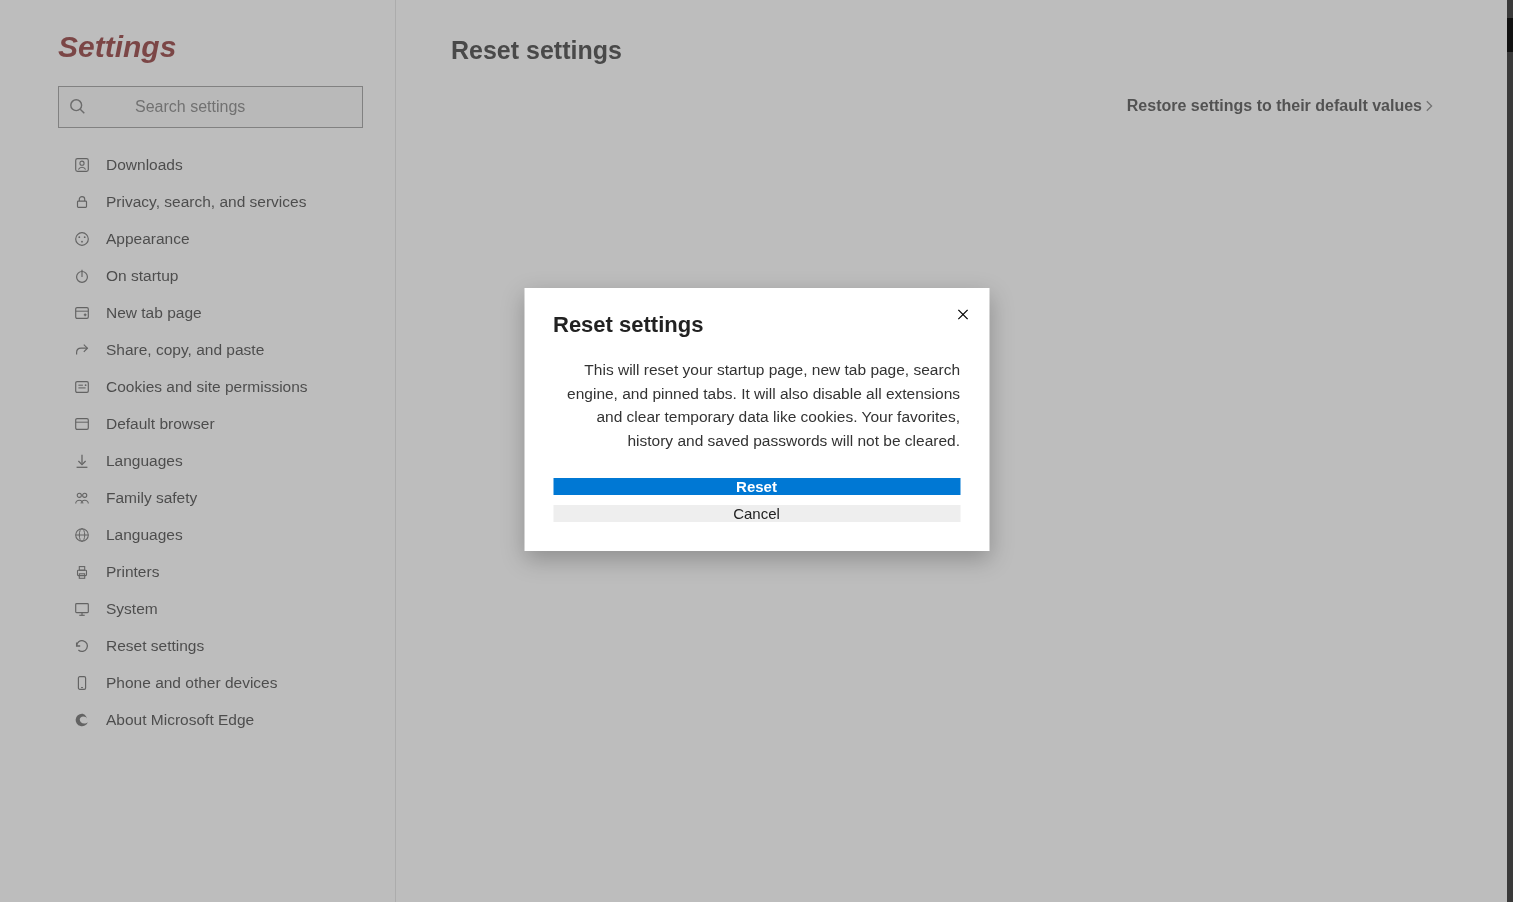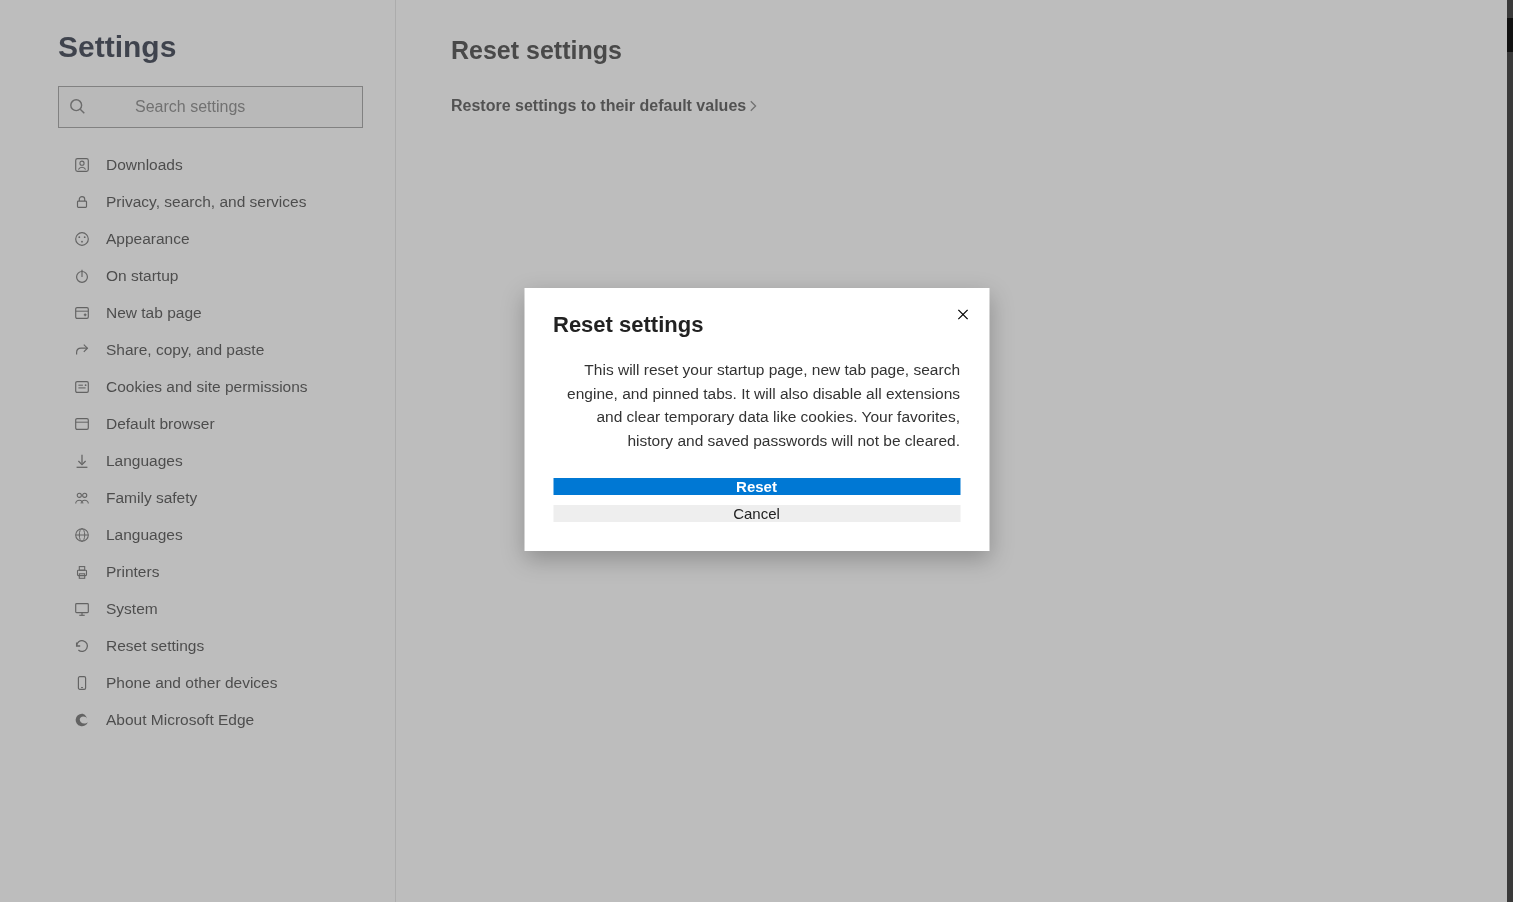--- a/index.html
+++ b/index.html
@@ -19,22 +19,23 @@
   
   .sidebar {
     width: 396px;
     border-right: 1px solid #d8d8d8;
     padding: 30px 32px 20px 58px;
     background: #f7f7f7;
   }
   .sidebar-title {
     font-size: 30px;
     font-weight: 600;
-    color: #0f172a;
+    color: #7f1d1d;
     margin-bottom: 22px;
+    font-style: italic;
   }
   .search-box {
     display: flex;
     align-items: center;
     height: 42px;
     border: 1px solid #8a8a8a;
     background: #f1f1f1;
     padding: 0 10px;
     margin-bottom: 18px;
     gap: 36px;
@@ -83,21 +84,21 @@
   }
   .page-title {
     font-size: 25px;
     font-weight: 600;
     color: #222;
     margin-bottom: 28px;
   }
   .setting-row {
     display: flex;
     align-items: center;
-    justify-content: flex-start;
+    justify-content: flex-end;
     cursor: pointer;
     padding: 4px 0;
   }
   .setting-row .label {
     font-size: 16px;
     font-weight: 600;
     color: #333;
   }
   .setting-row .chevron {
     width: 16px; height: 16px; opacity: 0.7;

